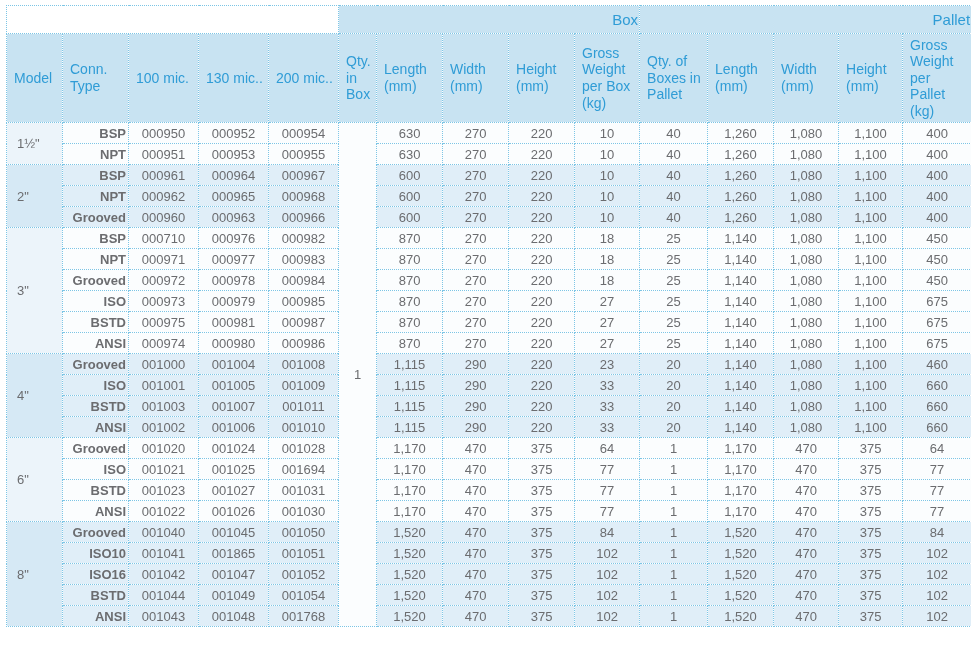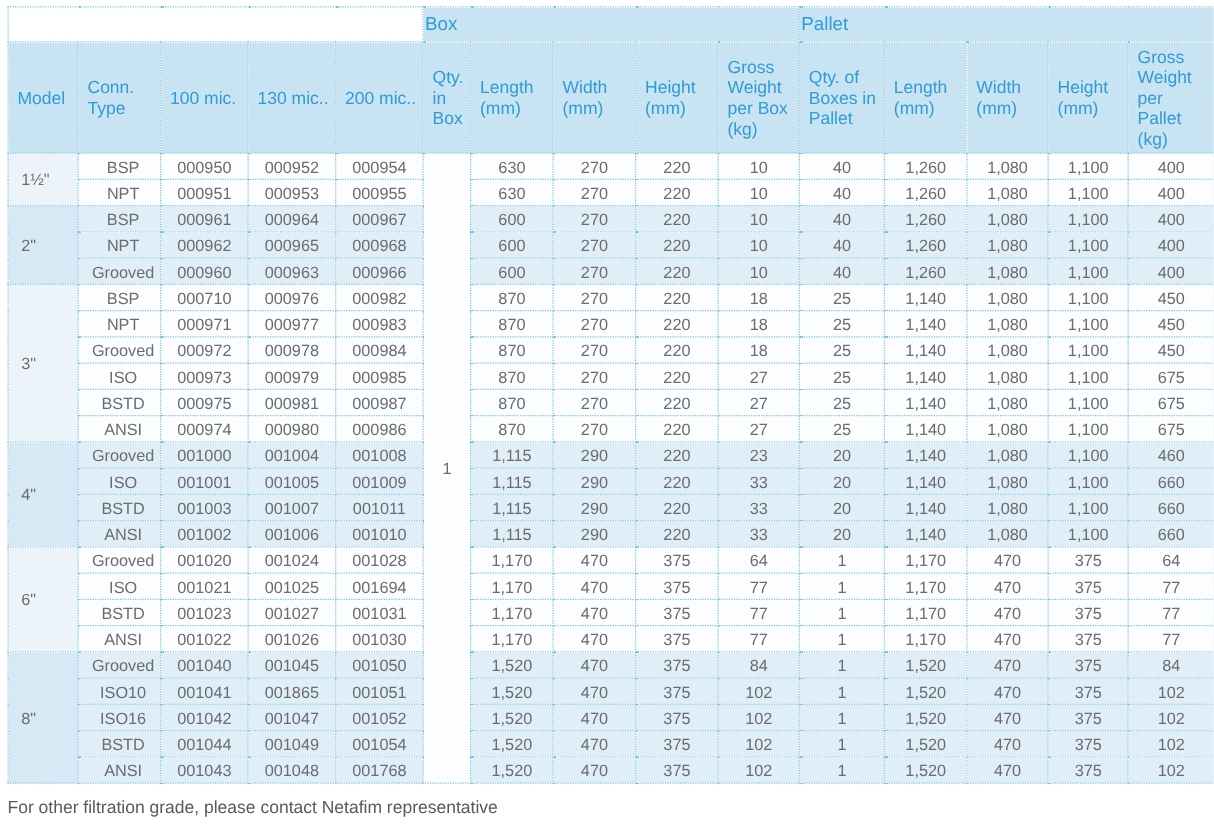--- a/index.html
+++ b/index.html
@@ -12,34 +12,34 @@
   .page{
     position:relative;width:971px;height:667px;background:#fff;overflow:hidden;
     font-family:"Liberation Sans",sans-serif;box-sizing:border-box;padding:5px 0 0 6px;
   }
   table.spec{border-collapse:collapse;table-layout:fixed;width:965px;}
   table.spec td,table.spec th{
     border:1px dotted var(--border);box-sizing:border-box;overflow:hidden;
   }
   th.group{
     background:var(--header-bg);color:var(--header-text);
-    font-size:15px;font-weight:normal;text-align:left;height:28px;
+    font-size:15px;font-weight:normal;text-align:right;height:28px;
   }
   td.blank{border:none;background:#fff;}
   tr.colhead th{
     background:var(--header-bg);color:var(--header-text);
     font-size:14px;font-weight:normal;text-align:left;vertical-align:middle;
     height:89px;padding:2px 4px 2px 7px;line-height:1.18;
   }
   tbody td{
     color:var(--data-text);font-size:13px;height:21px;vertical-align:middle;
     padding:0 2px;
   }
   tbody td.num{text-align:center;}
-  tbody td.conn{text-align:center;padding-left:8px;}
+  tbody td.conn{text-align:right;padding-left:8px;font-weight:bold;}
   tbody td.model{text-align:left;padding-left:10px;font-size:13px;}
   tr.plain td{background:var(--plain-bg);}
   tr.shaded td{background:var(--shaded-bg);}
   tr.plain td.model{background:var(--plain-model-bg);}
   tr.shaded td.model{background:var(--shaded-model-bg);}
   tbody td.qtycell{background:var(--plain-bg);text-align:center;}
   .footnote{
     margin:10px 0 0 0;padding-left:0;color:var(--foot-text);font-size:14px;
   }
 </style>
@@ -452,14 +452,13 @@
           <td class="num">375</td>
           <td class="num">102</td>
           <td class="num">1</td>
           <td class="num">1,520</td>
           <td class="num">470</td>
           <td class="num">375</td>
           <td class="num">102</td>
         </tr>
       </tbody>
   </table>
-  <p class="footnote">For other filtration grade, please contact Netafim representative</p>
 </div>
 
 </body></html>

